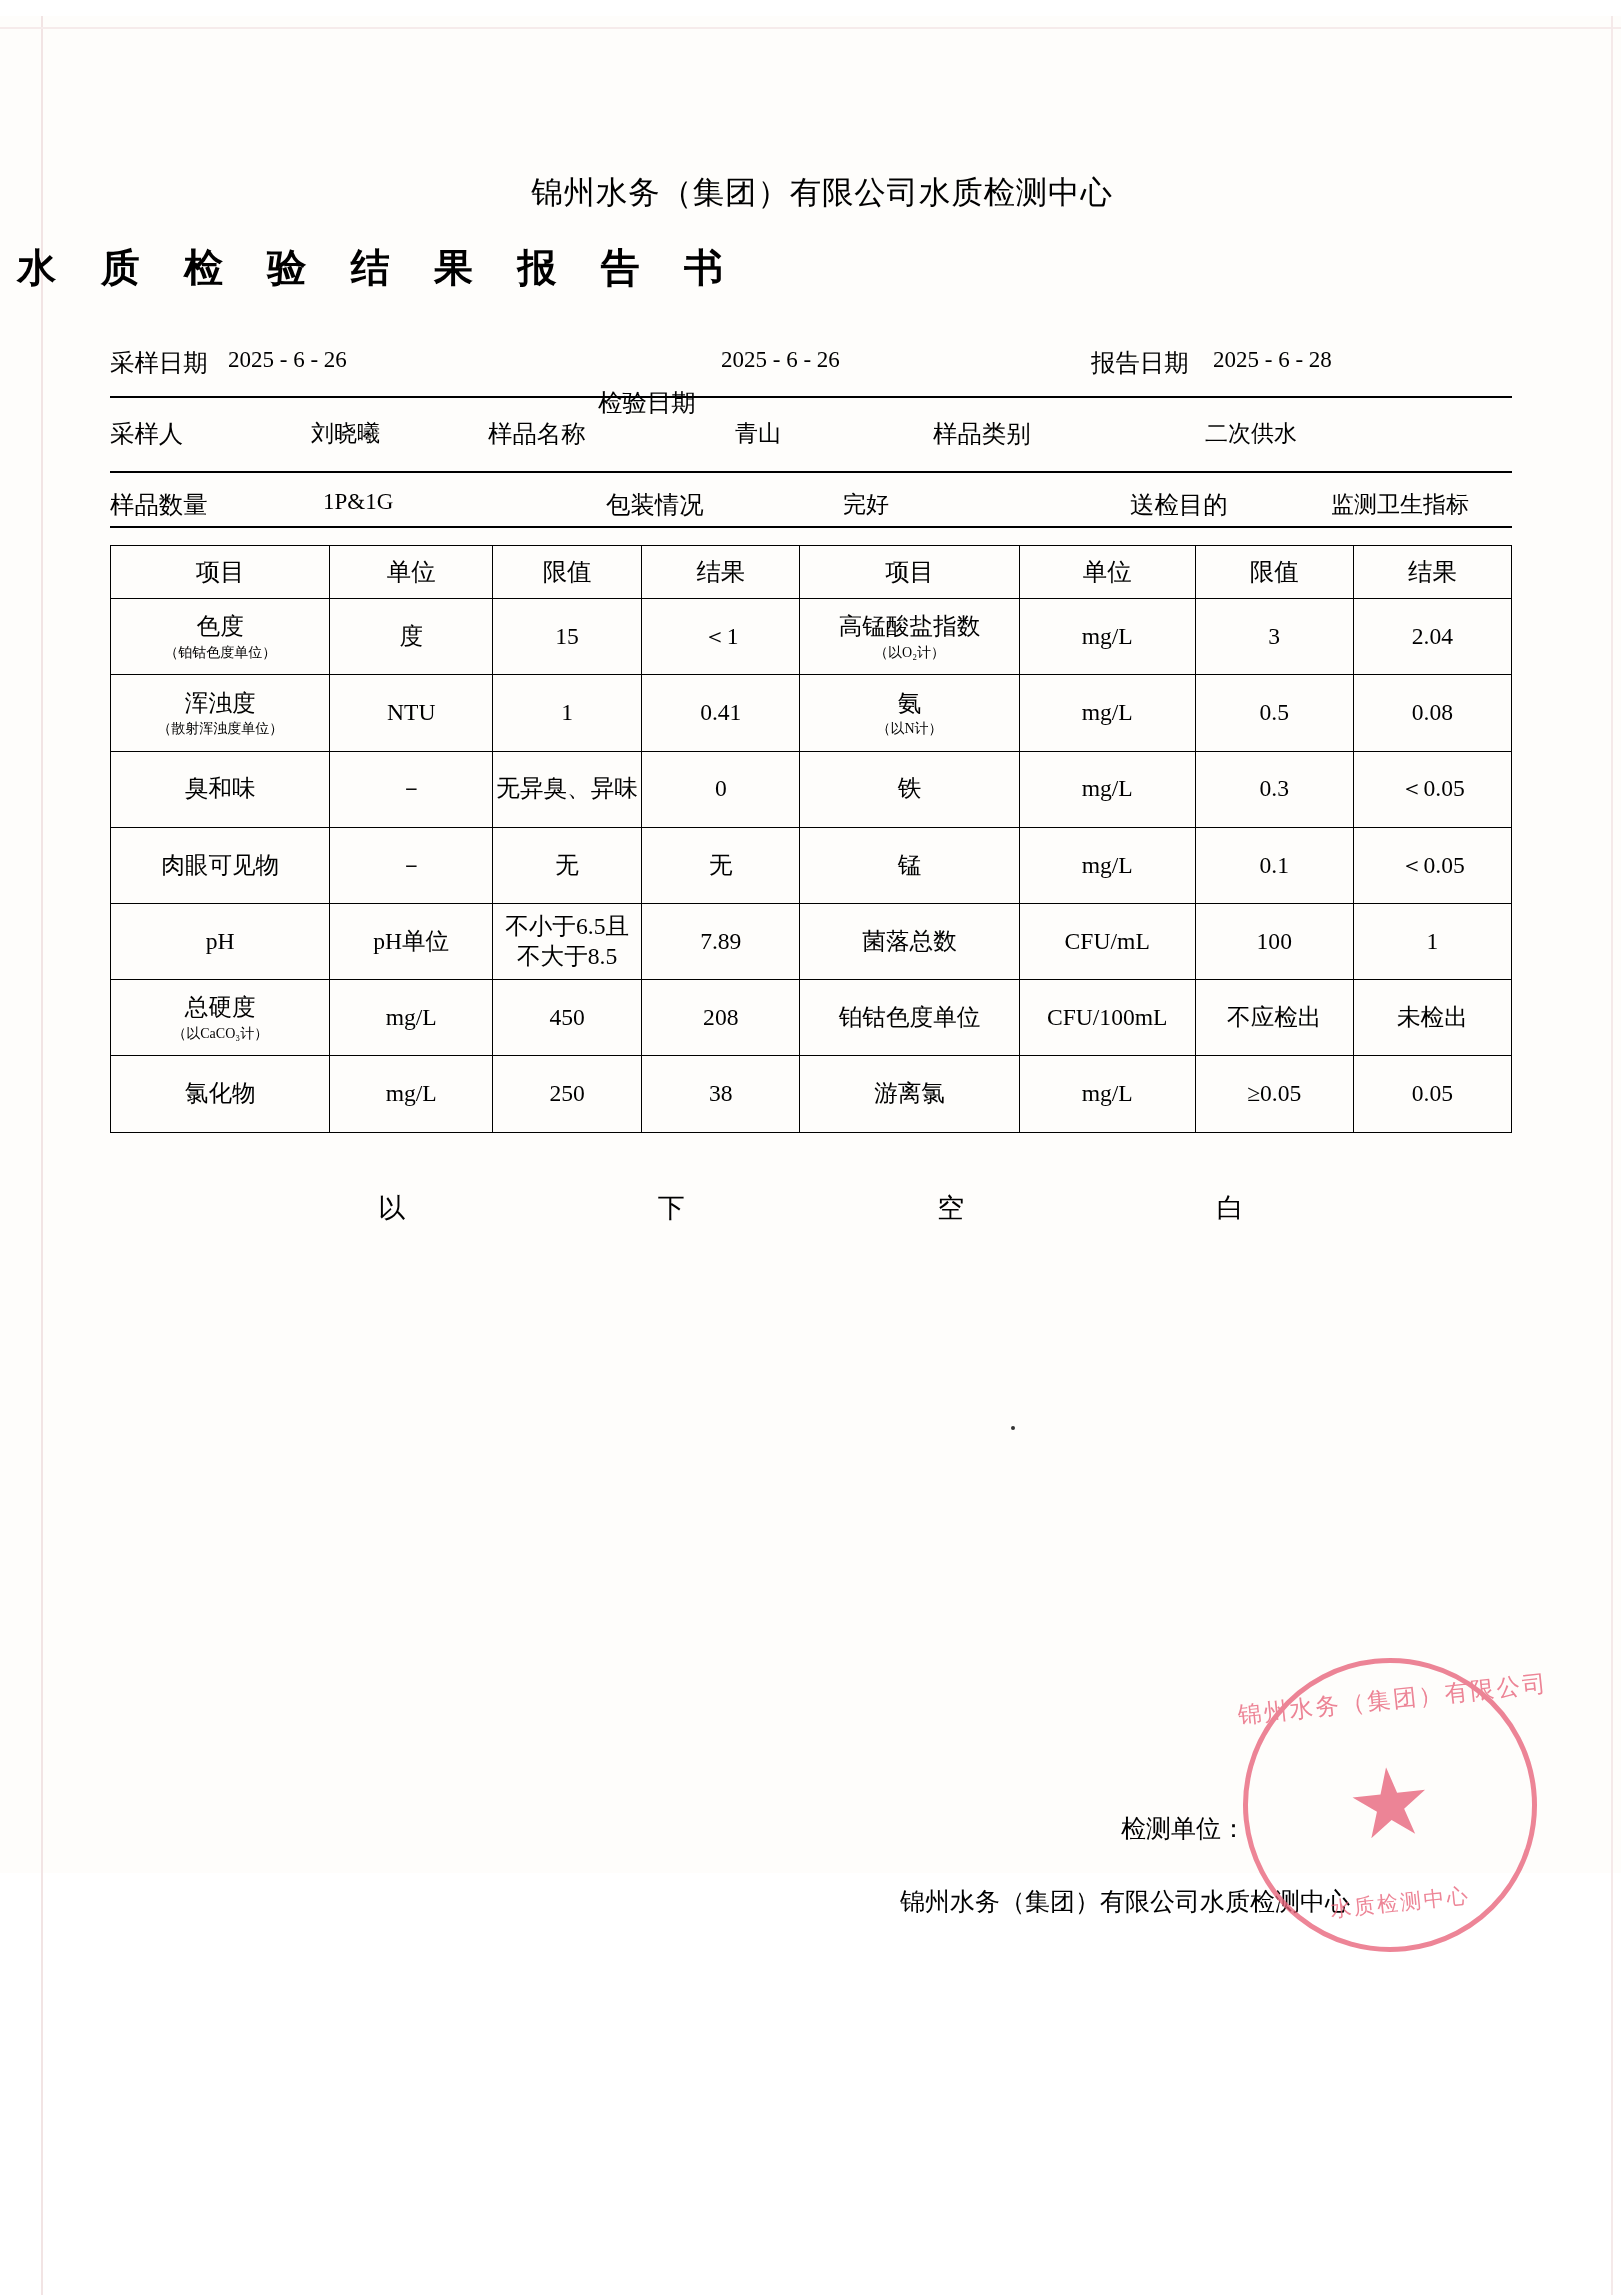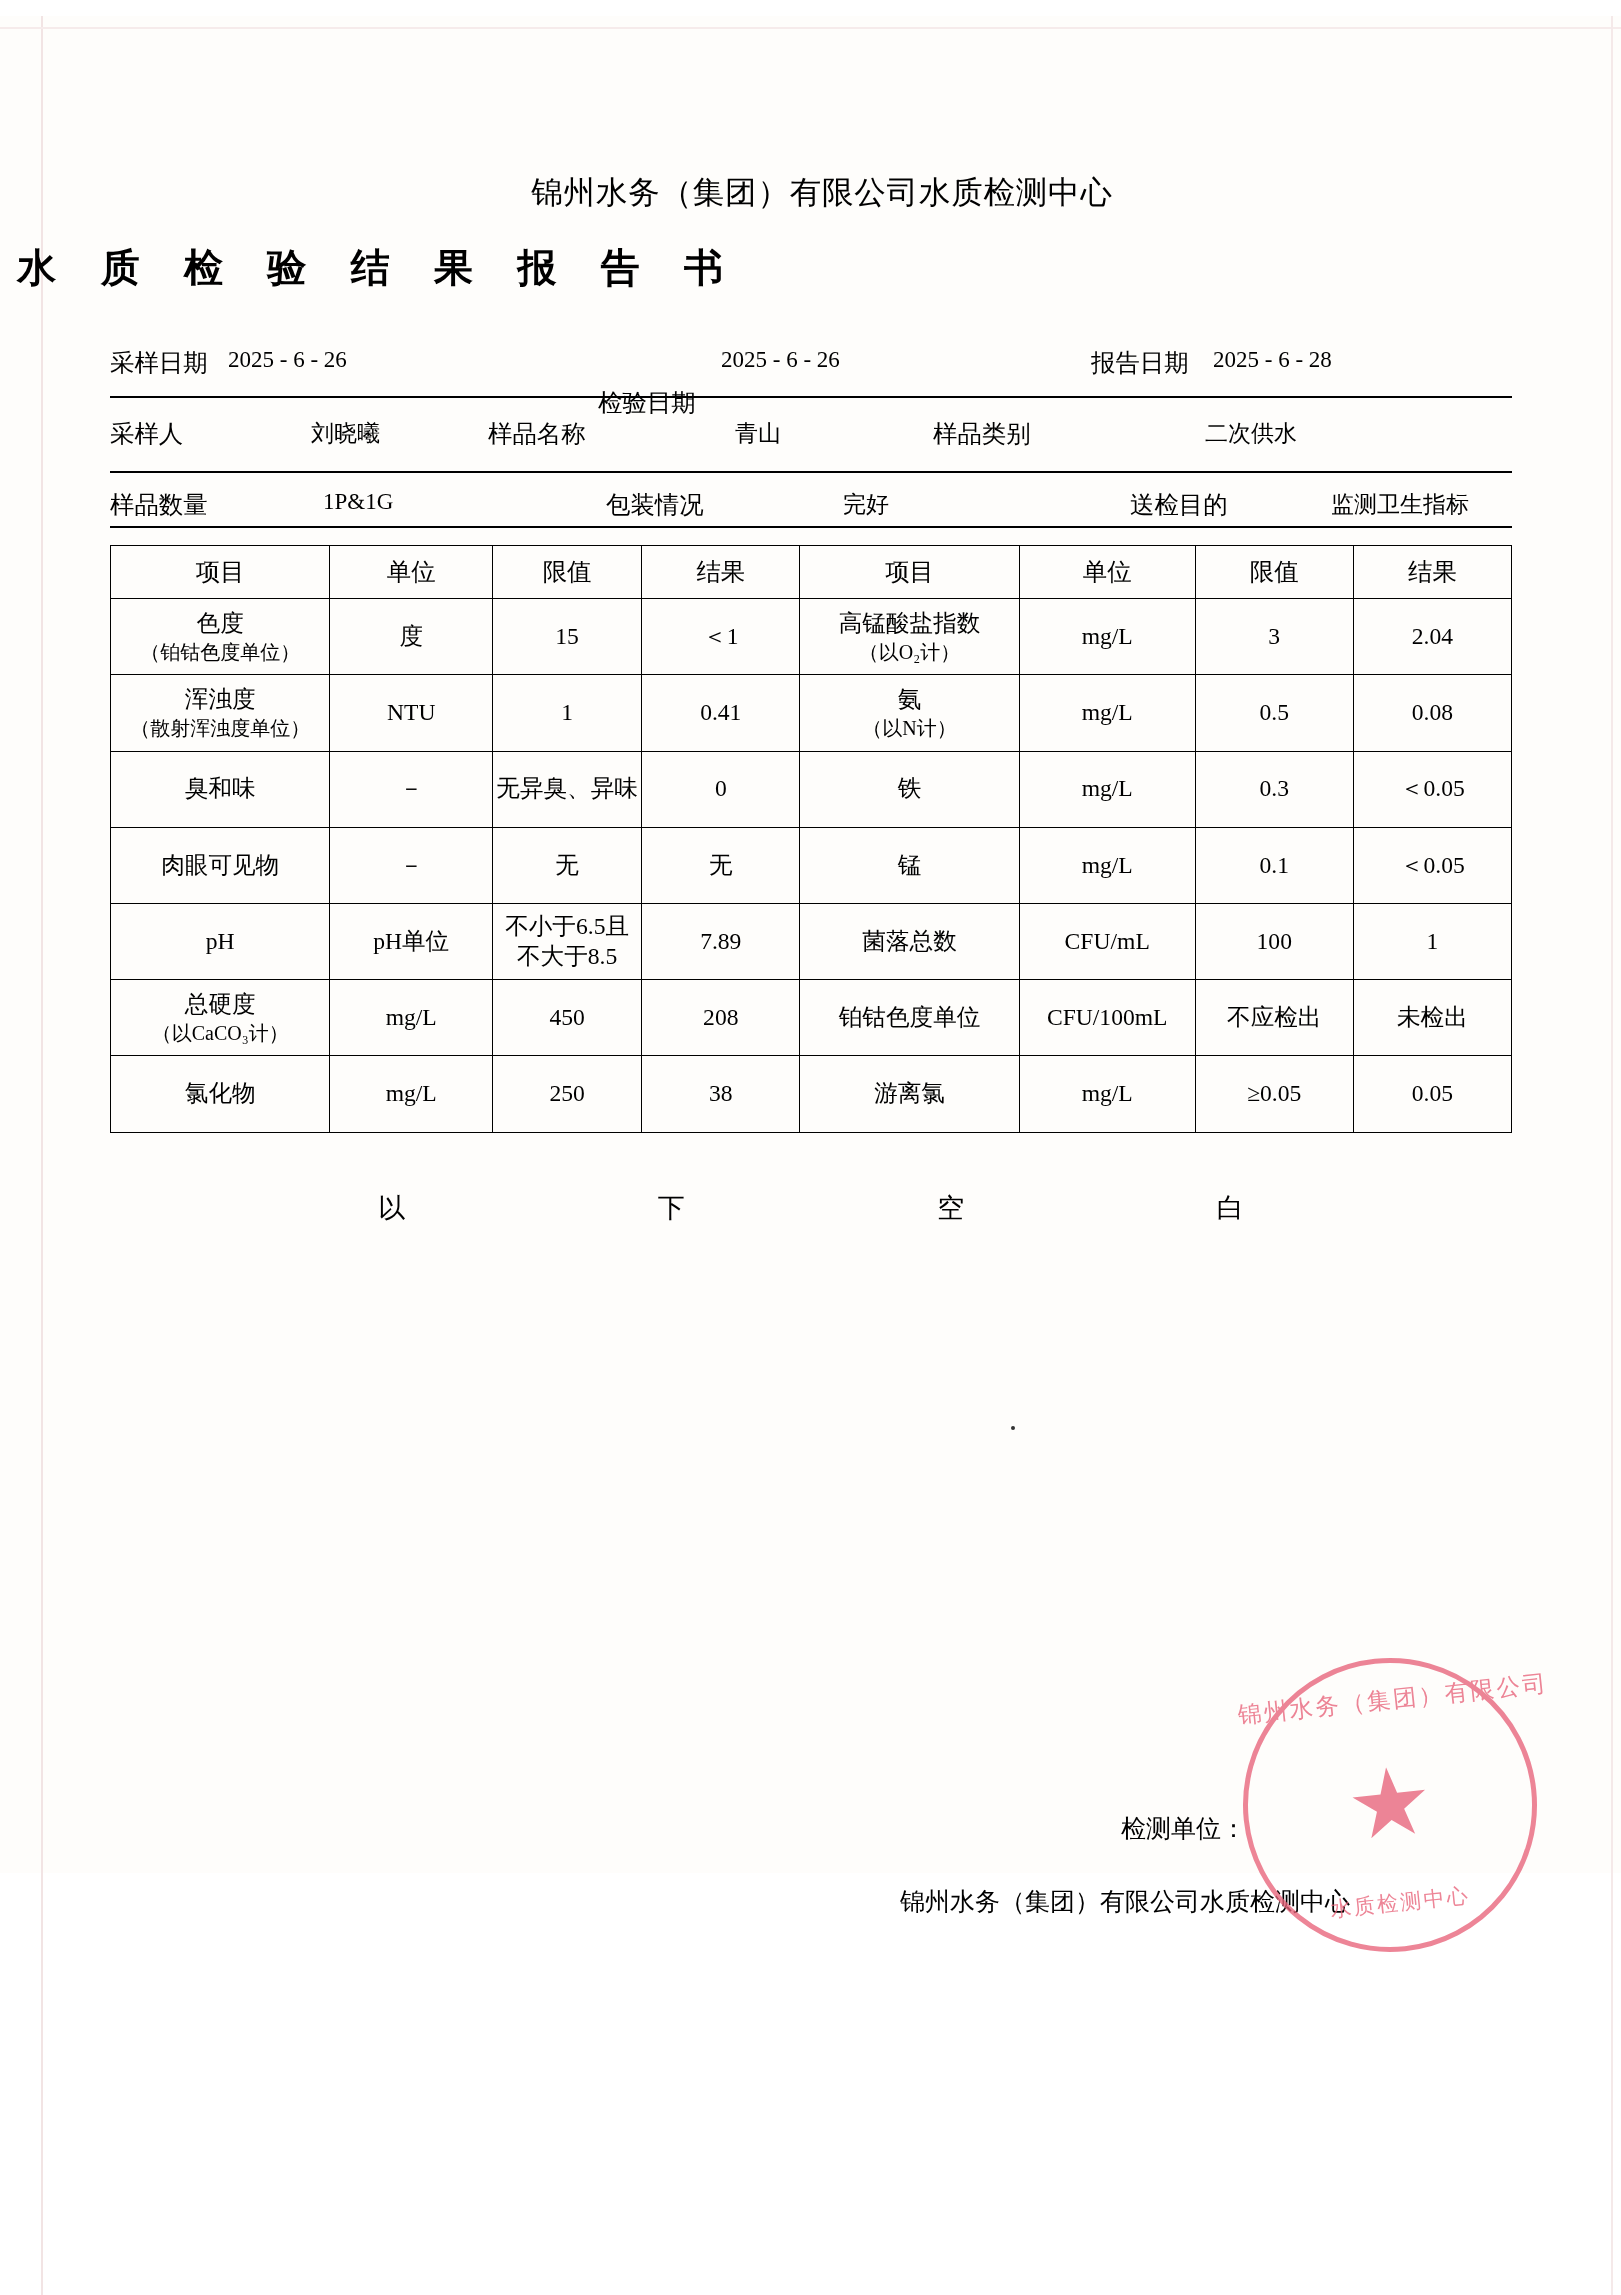--- a/index.html
+++ b/index.html
@@ -104,21 +104,21 @@
     line-height: 1.25;
   }
   table.grid tr.head td {
     height: 49px;
     font-size: 24.4px;
   }
   table.grid tr.body td {
     height: 72px;
   }
   .sub {
-    font-size: 20px;
+    font-size: 14px;
     display: block;
     margin-top: 1.6px;
   }
   .twoline {
     font-size: 22px;
     line-height: 1.3;
   }
 
   .blankline {
     position: absolute;

